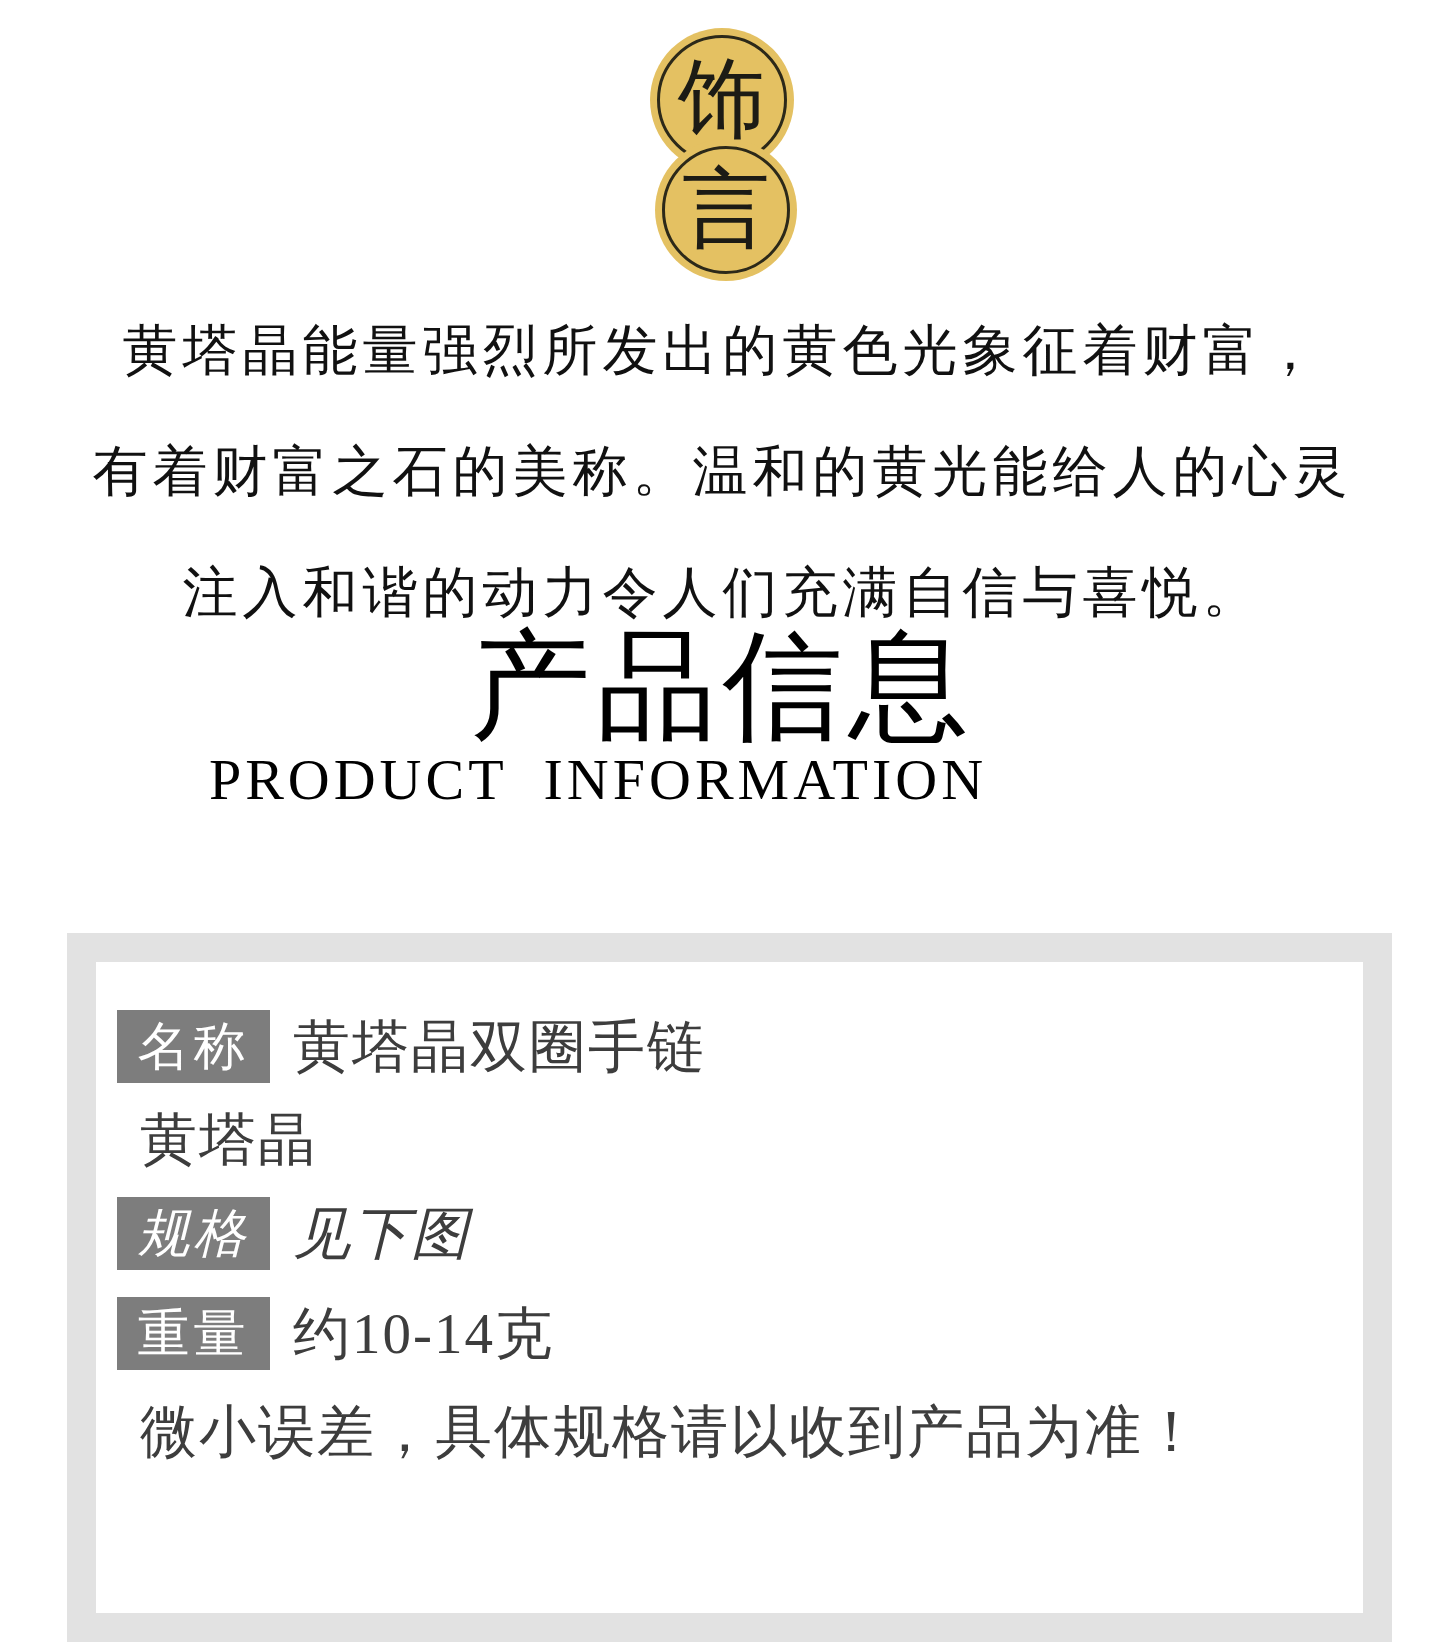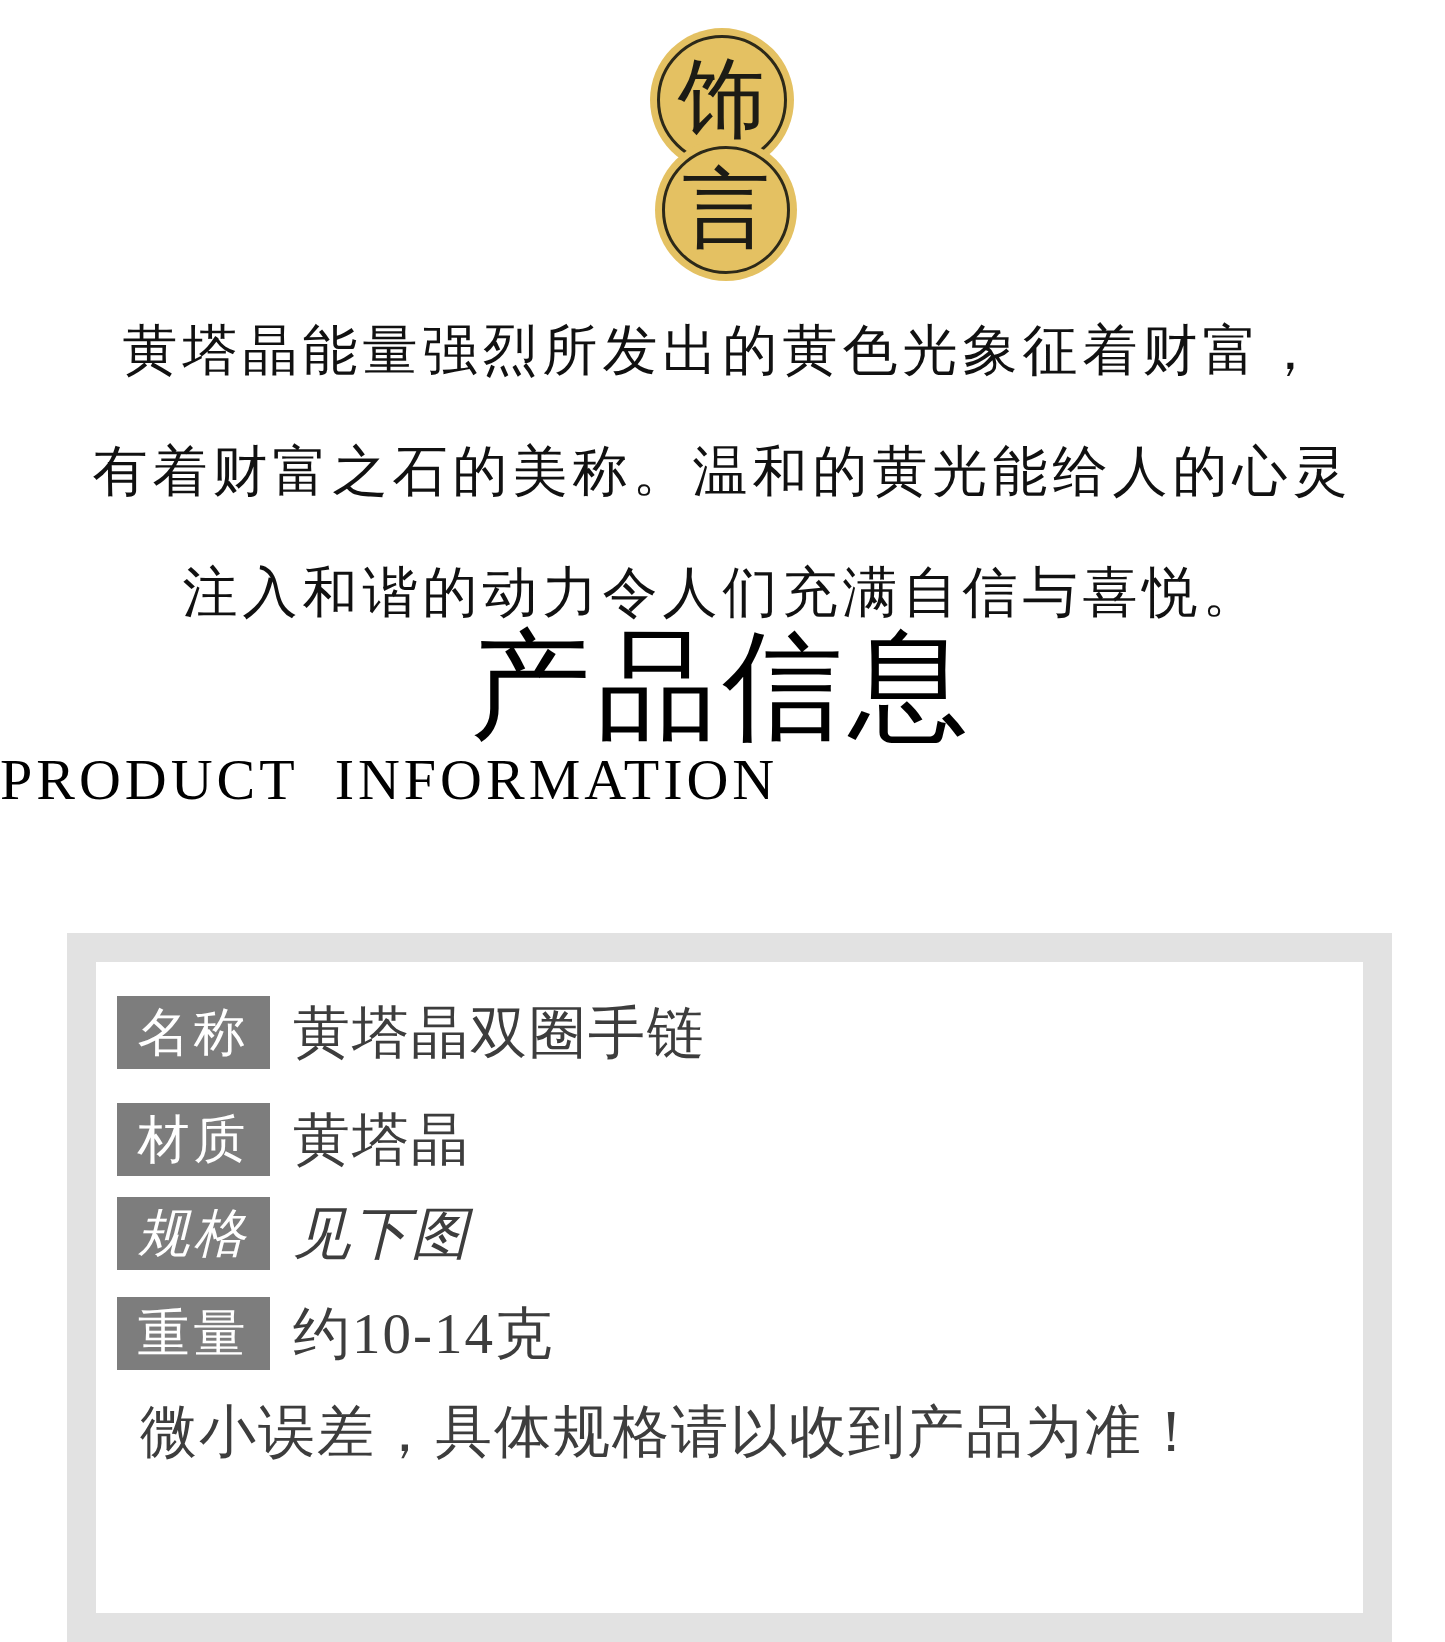--- a/index.html
+++ b/index.html
@@ -66,21 +66,21 @@
     line-height: 150px;
     letter-spacing: 6px;
     color: #000000;
     white-space: nowrap;
   }
   .title-en {
     position: absolute;
     top: 740px;
     left: 0;
     width: 1196px;
-    text-align: left;
+    text-align: center;
     font-size: 58px;
     line-height: 80px;
     letter-spacing: 4px;
     color: #000000;
     white-space: pre;
   }
 
   
   .info-box {
     position: absolute;
@@ -92,21 +92,21 @@
     border: 29px solid var(--frame-gray, #e2e2e2);
     background: #ffffff;
   }
   .info-row {
     position: absolute;
     left: 21px;
     display: flex;
     align-items: flex-start;
     white-space: nowrap;
   }
-  .info-row--r0 { top: 34px; }
+  .info-row--r0 { top: 48px; }
   .info-row--r1 { top: 141px; }
   .info-row--r2 { top: 235px; font-style: italic; }
   .info-row--r3 { top: 335px; }
   .info-row--r4 { top: 433px; }
 
   .row-label {
     flex: 0 0 auto;
     width: 153px;
     height: 73px;
     background: var(--label-gray, #7d7d7d);
@@ -156,21 +156,20 @@
 <div class="title-en">PRODUCT  INFORMATION</div>
 
 <div class="info-box">
 
   <div class="info-row info-row--r0">
     <span class="row-label">名称</span>
     <span class="row-value">黄塔晶双圈手链</span>
   </div>
 
   <div class="info-row info-row--r1">
-    <span class="row-label">材质</span>
     <span class="row-value">黄塔晶</span>
   </div>
 
   <div class="info-row info-row--r2">
     <span class="row-label">规格</span>
     <span class="row-value">见下图</span>
   </div>
 
   <div class="info-row info-row--r3">
     <span class="row-label">重量</span>

